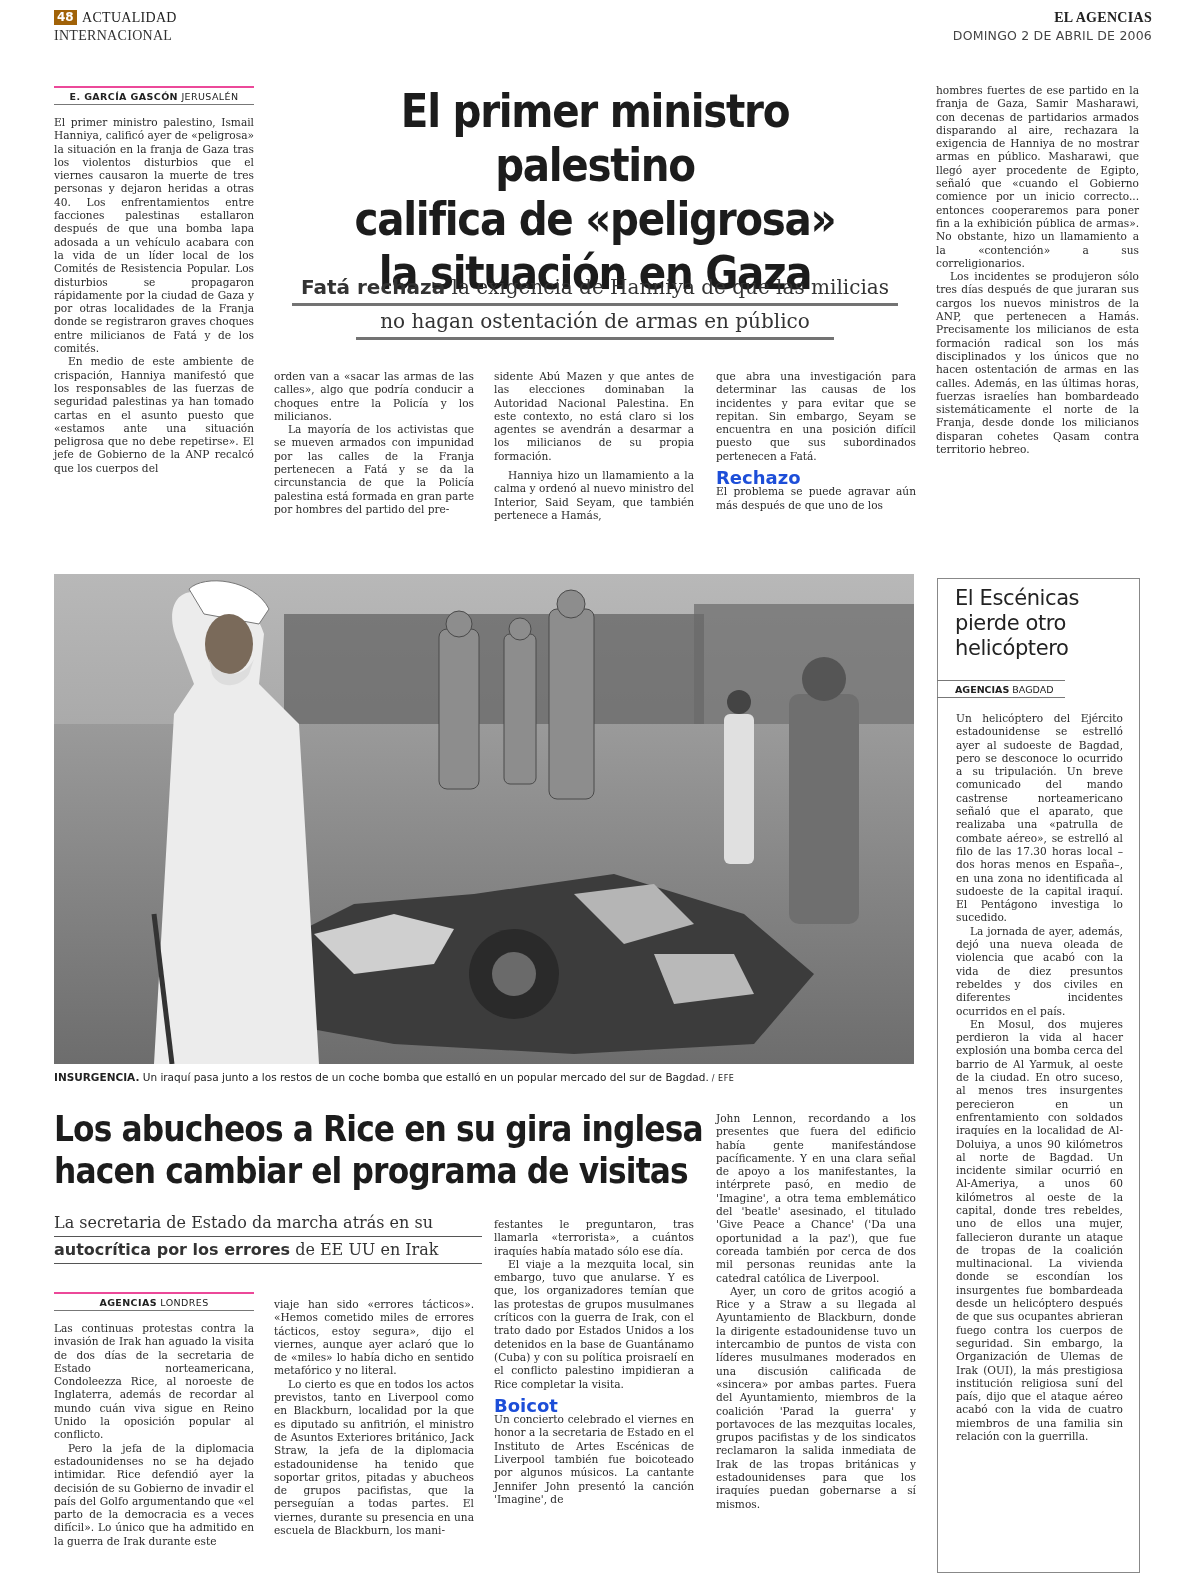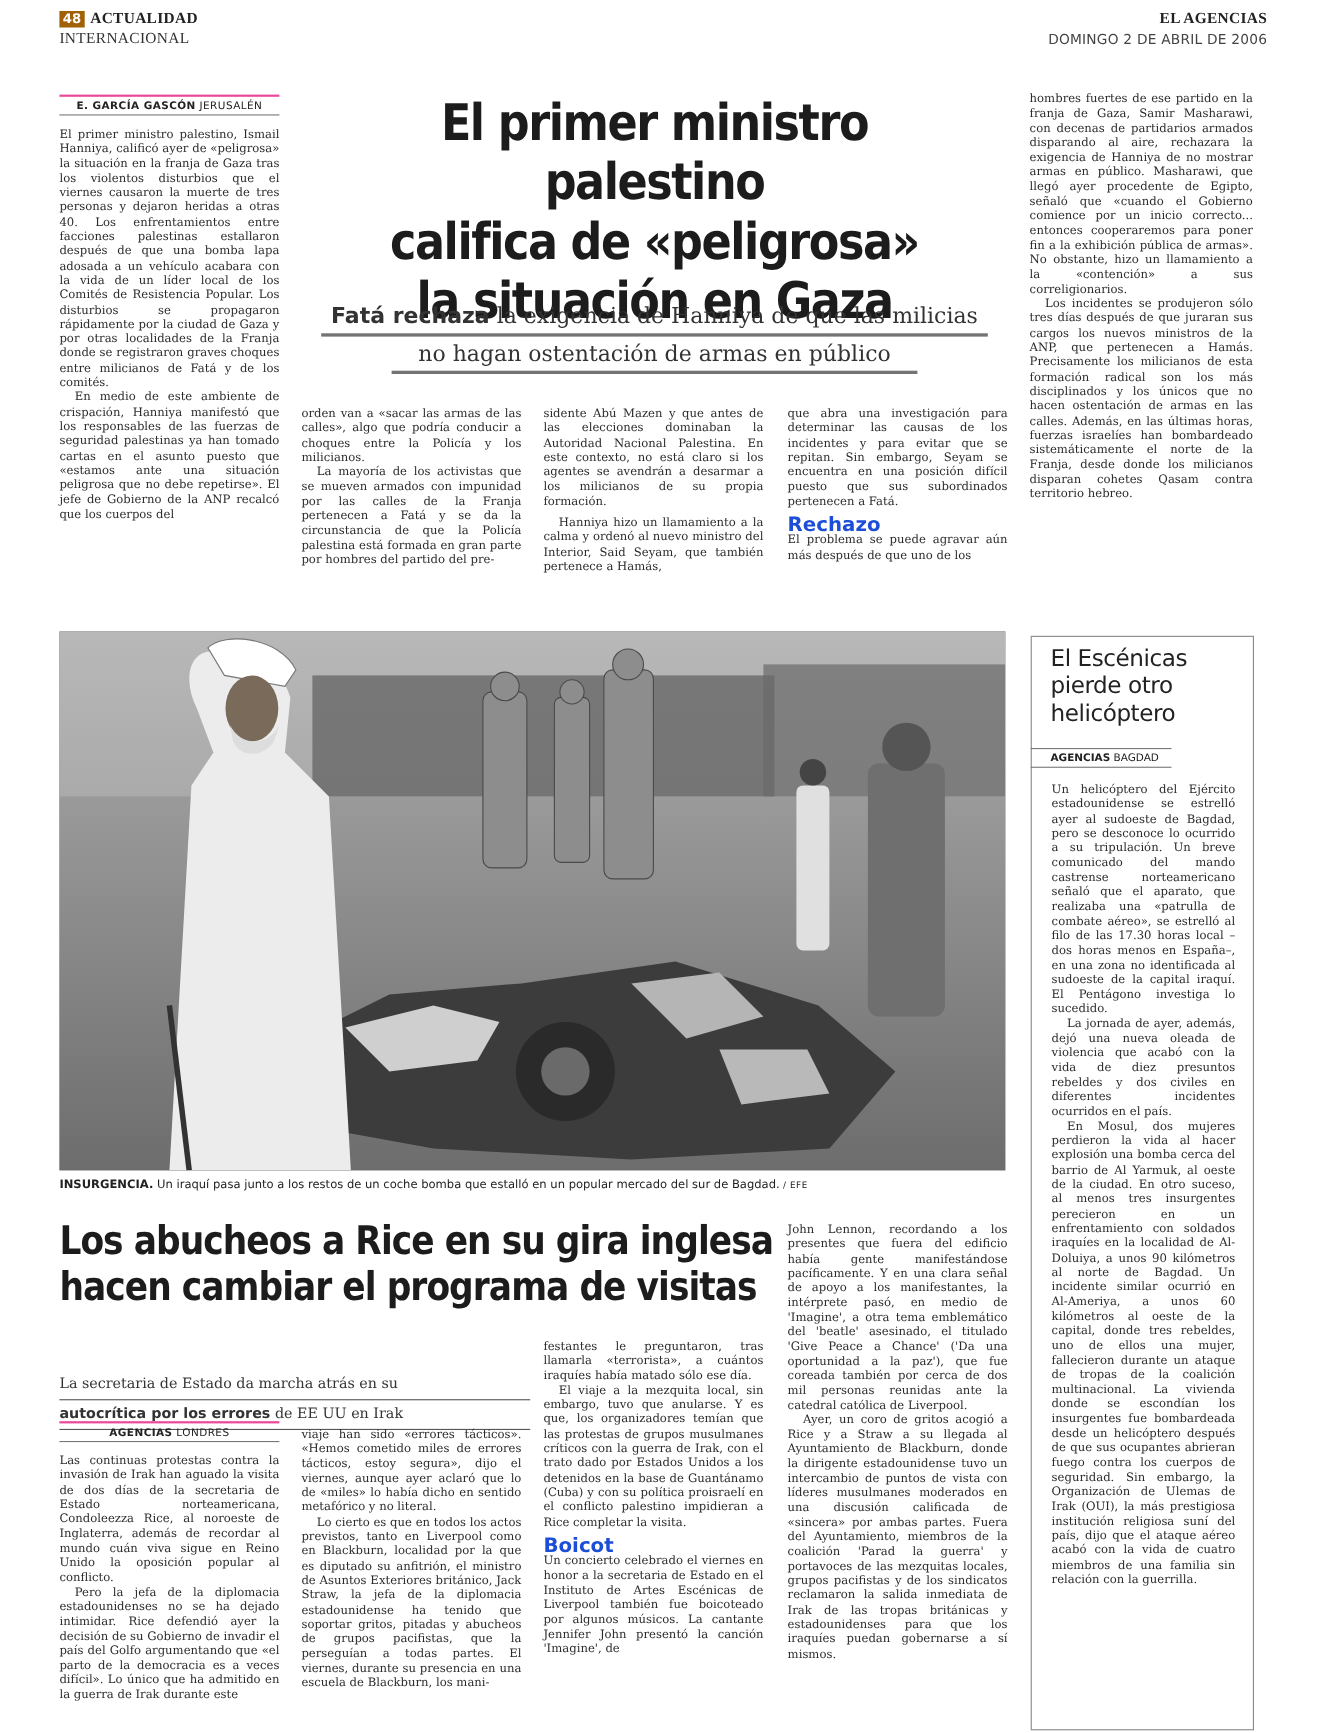--- a/index.html
+++ b/index.html
@@ -4,21 +4,21 @@
 <style>
   * { box-sizing: border-box; margin: 0; padding: 0; }
   body { width: 1200px; height: 1575px; background: #ffffff; position: relative; overflow: hidden; color: #222; font-family: "DejaVu Serif", serif; }
   .abs { position: absolute; }
   .body-text { font-family: "DejaVu Serif", serif; font-size: 10.6px; line-height: 13.3px; color: #2a2a2a; text-align: justify; hyphens: manual; }
   .body-text p { text-indent: 0; }
   .body-text p.ind { text-indent: 14px; }
 
   
   #page-num { left: 54px; top: 10px; background: #a16207; color: #fff; font-family: "DejaVu Sans", sans-serif; font-weight: bold; font-size: 12px; padding: 0 3px; line-height: 15px; }
-  #section { left: 82px; top: 10px; font-family: "Liberation Serif", serif; font-weight: bold; font-size: 14px; letter-spacing: 0.3px; color: #222; text-align: center; }
+  #section { left: 82px; top: 10px; font-family: "Liberation Serif", serif; font-weight: normal; font-size: 14px; letter-spacing: 0.3px; color: #222; text-align: center; }
   #subsection { left: 54px; top: 28px; font-family: "Liberation Serif", serif; font-size: 14px; letter-spacing: 0.3px; color: #333; }
   #paper-name { right: 48px; top: 10px; font-family: "Liberation Serif", serif; font-weight: bold; font-size: 14px; letter-spacing: 0.3px; color: #222; }
   #date { right: 48px; top: 28px; font-family: "DejaVu Sans", sans-serif; font-size: 12.5px; letter-spacing: 0.2px; color: #444; }
 
   
   .byline { border-top: 2px solid #ec4899; border-bottom: 1px solid #777; font-family: "DejaVu Sans", sans-serif; font-size: 9.5px; letter-spacing: 0.4px; padding: 3px 0 2px; text-align: center; color: #222; }
   .byline b { font-weight: bold; }
 
   
   #h1 { left: 262px; top: 84px; width: 666px; text-align: center; font-family: "DejaVu Sans", sans-serif; font-weight: bold; font-size: 46px; line-height: 54px; letter-spacing: -1.5px; color: #1c1c1c; transform: scaleX(0.88); transform-origin: center top; }
@@ -34,21 +34,21 @@
   #caption b { font-weight: bold; }
   #caption .credit { font-size: 8px; letter-spacing: 0.5px; }
 
   
   #sidebox { left: 937px; top: 578px; width: 203px; height: 995px; border: 1.5px solid #888; }
   #side-title { left: 955px; top: 586px; width: 180px; font-family: "DejaVu Sans", sans-serif; font-size: 21px; line-height: 25px; color: #222; letter-spacing: -0.4px; }
   #side-byline { left: 937px; top: 680px; width: 128px; border-top: 1.5px solid #777; border-bottom: 1.5px solid #777; font-family: "DejaVu Sans", sans-serif; font-size: 9.5px; padding: 3px 0 2px 18px; color: #222; }
 
   
   #h2 { left: 54px; top: 1108px; width: 660px; font-family: "DejaVu Sans", sans-serif; font-weight: bold; font-size: 36px; line-height: 42px; letter-spacing: -1px; color: #1c1c1c; transform: scaleX(0.87); transform-origin: left top; white-space: nowrap; }
-  #deck2 { left: 54px; top: 1210px; width: 428px; font-family: "DejaVu Serif", serif; font-size: 13px; line-height: 26px; color: #333; margin-top: 36px; }
+  #deck2 { left: 54px; top: 1210px; width: 428px; font-family: "DejaVu Serif", serif; font-size: 16px; line-height: 26px; color: #333; }
   #deck2 .l { display: block; border-bottom: 1px solid #555; }
   #deck2 b { font-family: "DejaVu Sans", sans-serif; font-weight: bold; }
 
   .subhead { font-family: "DejaVu Sans", sans-serif; font-weight: bold; font-size: 18px; margin: 8px 0 1px; color: #1d4ed8; }
 </style>
 </head>
 <body>
 
 <div class="abs" id="page-num">48</div>
 <div class="abs" id="section">ACTUALIDAD</div>

